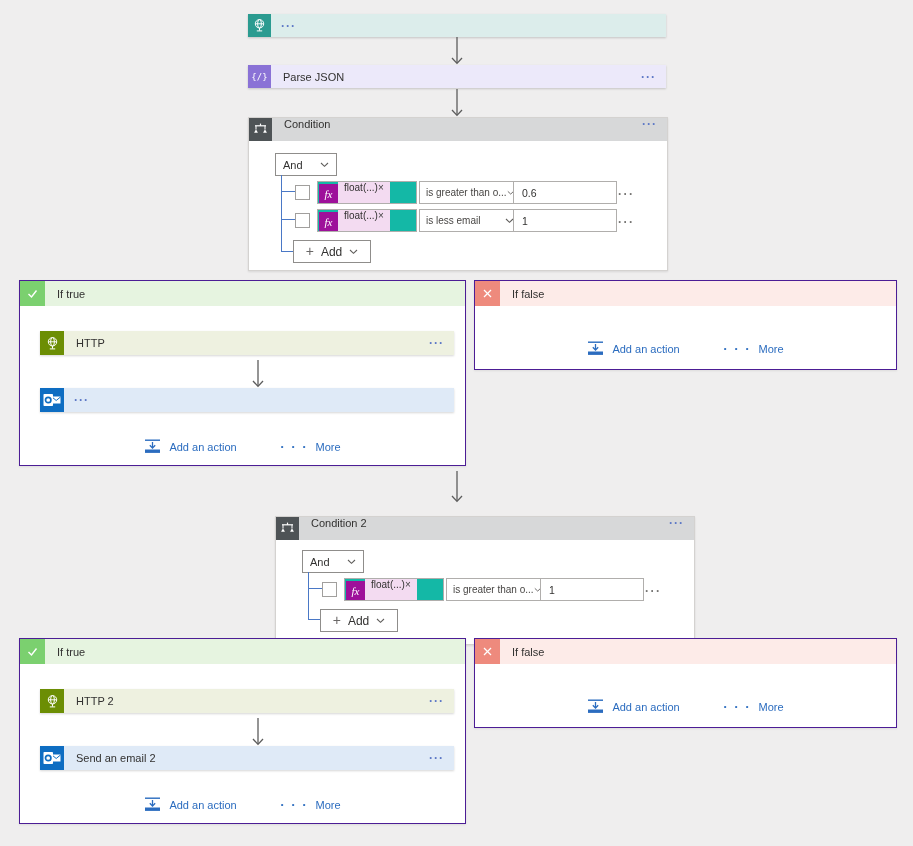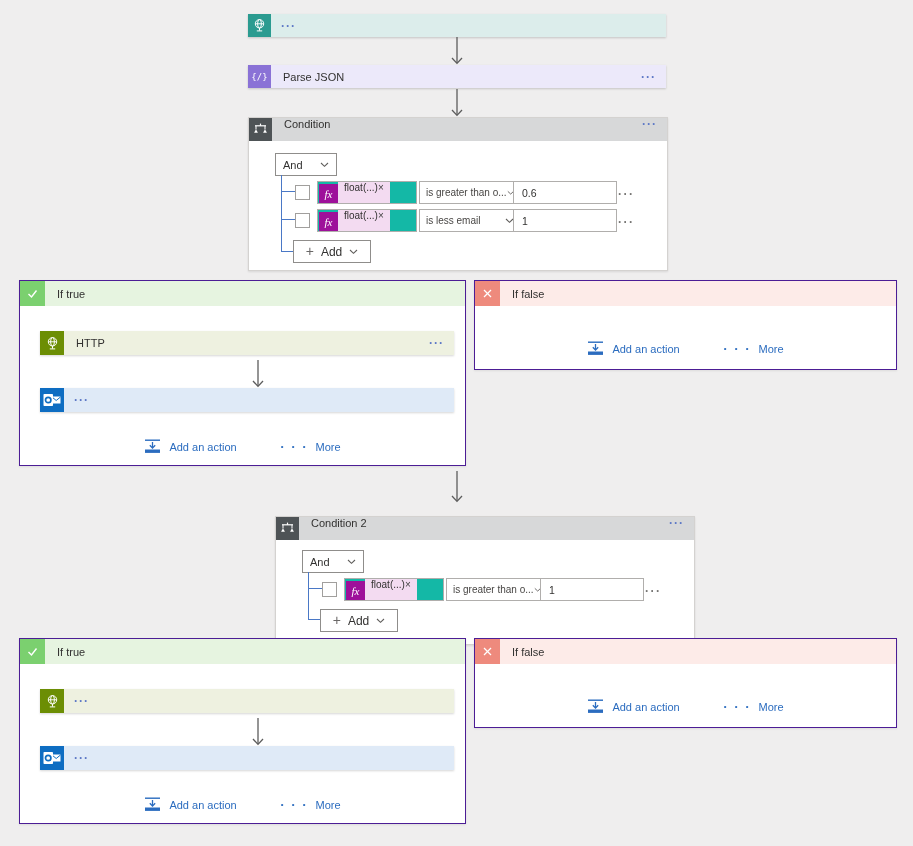--- a/index.html
+++ b/index.html
@@ -367,37 +367,39 @@
     <div class="inner-bar http-bar">
       <span class="bar-icon">
         <svg width="15" height="15" viewBox="0 0 15 15">
             <circle cx="7.5" cy="5.8" r="4.2" fill="none" stroke="#fff" stroke-width="1"></circle>
             <ellipse cx="7.5" cy="5.8" rx="1.9" ry="4.2" fill="none" stroke="#fff" stroke-width="1"></ellipse>
             <line x1="3.3" y1="5.8" x2="11.7" y2="5.8" stroke="#fff" stroke-width="1"></line>
             <line x1="7.5" y1="10" x2="7.5" y2="12.6" stroke="#fff" stroke-width="1"></line>
             <line x1="4.8" y1="12.9" x2="10.2" y2="12.9" stroke="#fff" stroke-width="1"></line>
           </svg>
       </span>
+      <span class="bar-title">HTTP 2</span>
       <span class="bar-menu">···</span>
     </div>
 
     <svg class="inner-arrow" width="16" height="28" viewBox="0 0 16 28">
         <line x1="8" y1="0" x2="8" y2="26" stroke="#5c5c5c" stroke-width="1.3"></line>
         <polyline points="3,21 8,26.4 13,21" fill="none" stroke="#5c5c5c" stroke-width="1.3"></polyline>
       </svg>
 
     <div class="inner-bar email-bar">
       <span class="bar-icon">
         <svg width="24" height="24" viewBox="0 0 24 24">
             <rect x="12" y="8.5" width="8.5" height="7" fill="#fff"></rect>
             <polyline points="12,9 16.2,12.5 20.5,9" fill="none" stroke="#0e6dc2" stroke-width="1"></polyline>
             <rect x="3.5" y="6" width="9.5" height="12" rx="0.8" fill="#fff"></rect>
             <circle cx="8.2" cy="12" r="2.7" fill="none" stroke="#0e6dc2" stroke-width="1.7"></circle>
           </svg>
       </span>
+      <span class="bar-title">Send an email 2</span>
       <span class="bar-menu">···</span>
     </div>
 
     <div class="addrow true-addrow">
       <span class="add-link">
         <svg width="17" height="15" viewBox="0 0 17 15">
             <rect x="1" y="0.5" width="15" height="1.4" fill="#2b6cbf"></rect>
             <line x1="8.5" y1="3" x2="8.5" y2="8.3" stroke="#2b6cbf" stroke-width="1.3"></line>
             <polyline points="5.8,6.3 8.5,9 11.2,6.3" fill="none" stroke="#2b6cbf" stroke-width="1.3"></polyline>
             <rect x="1" y="10.5" width="15" height="3.4" fill="#2b6cbf"></rect>

